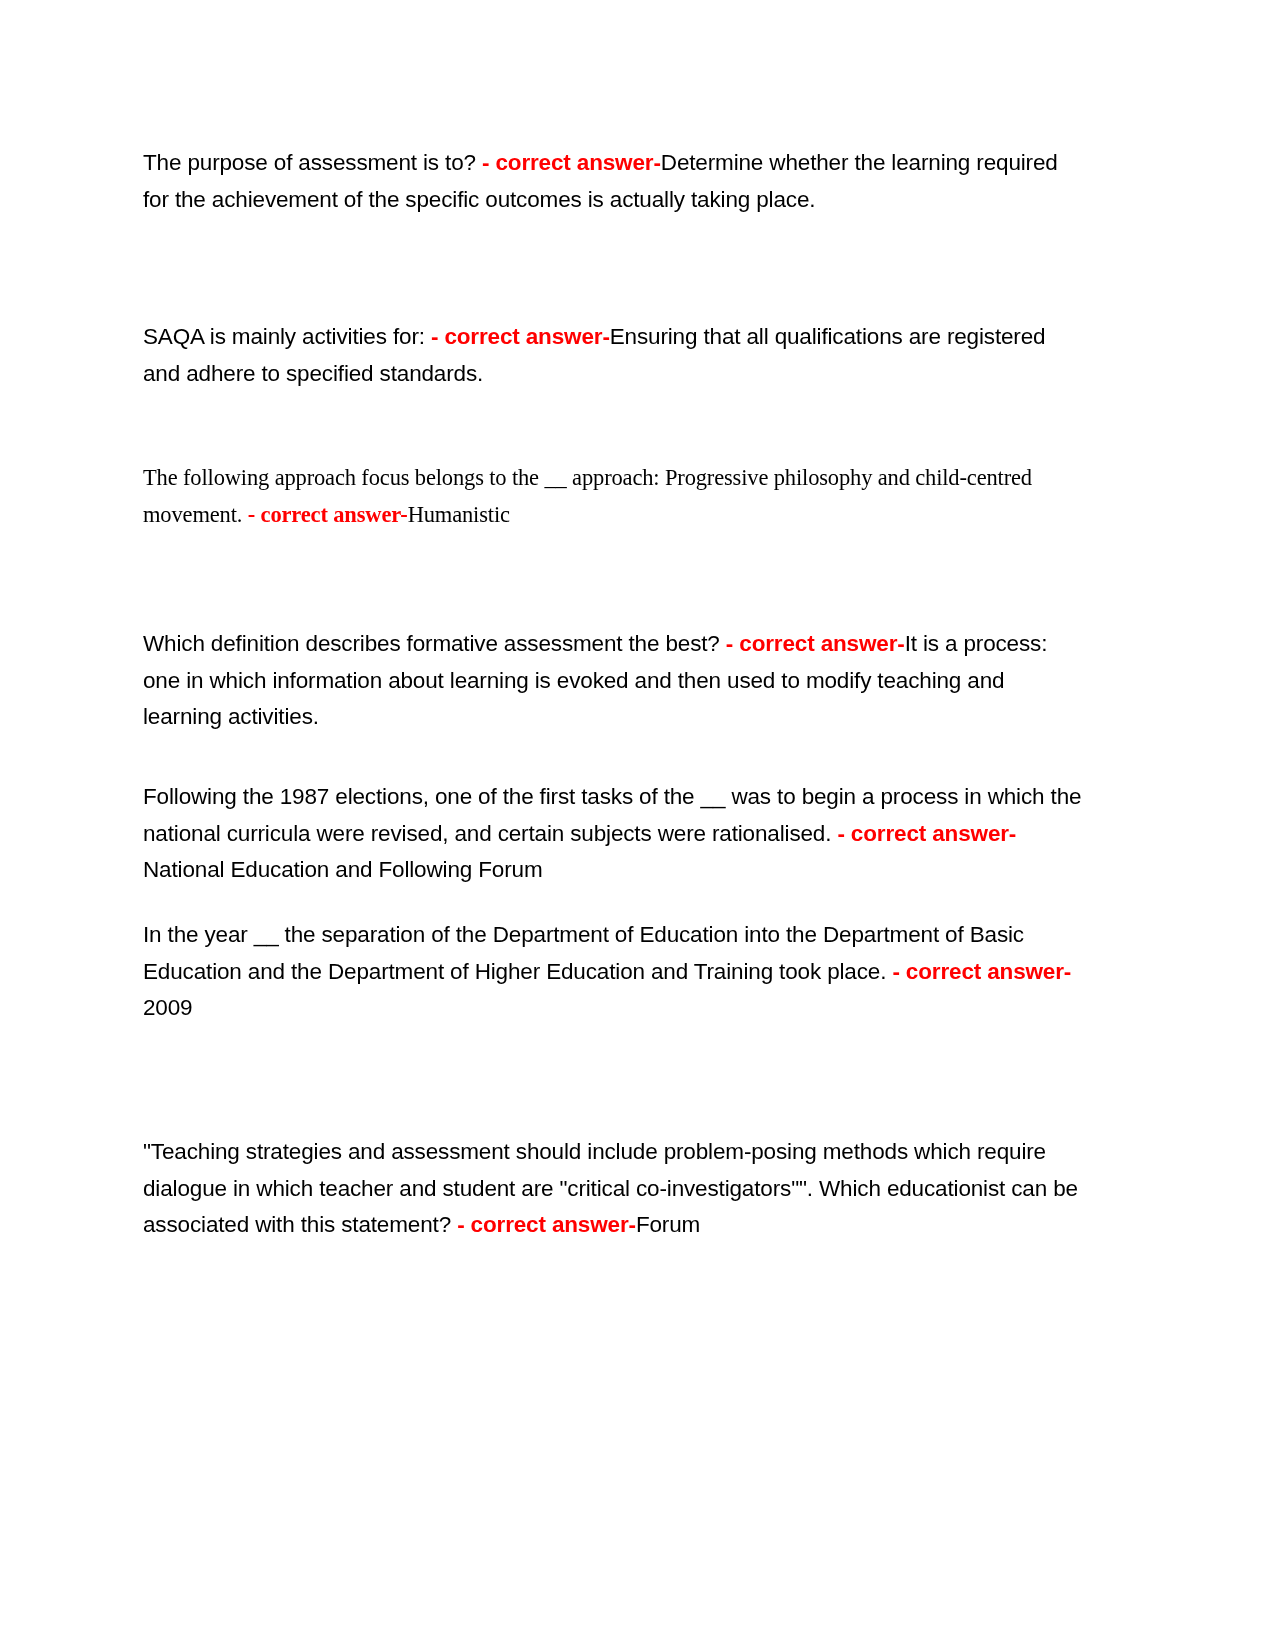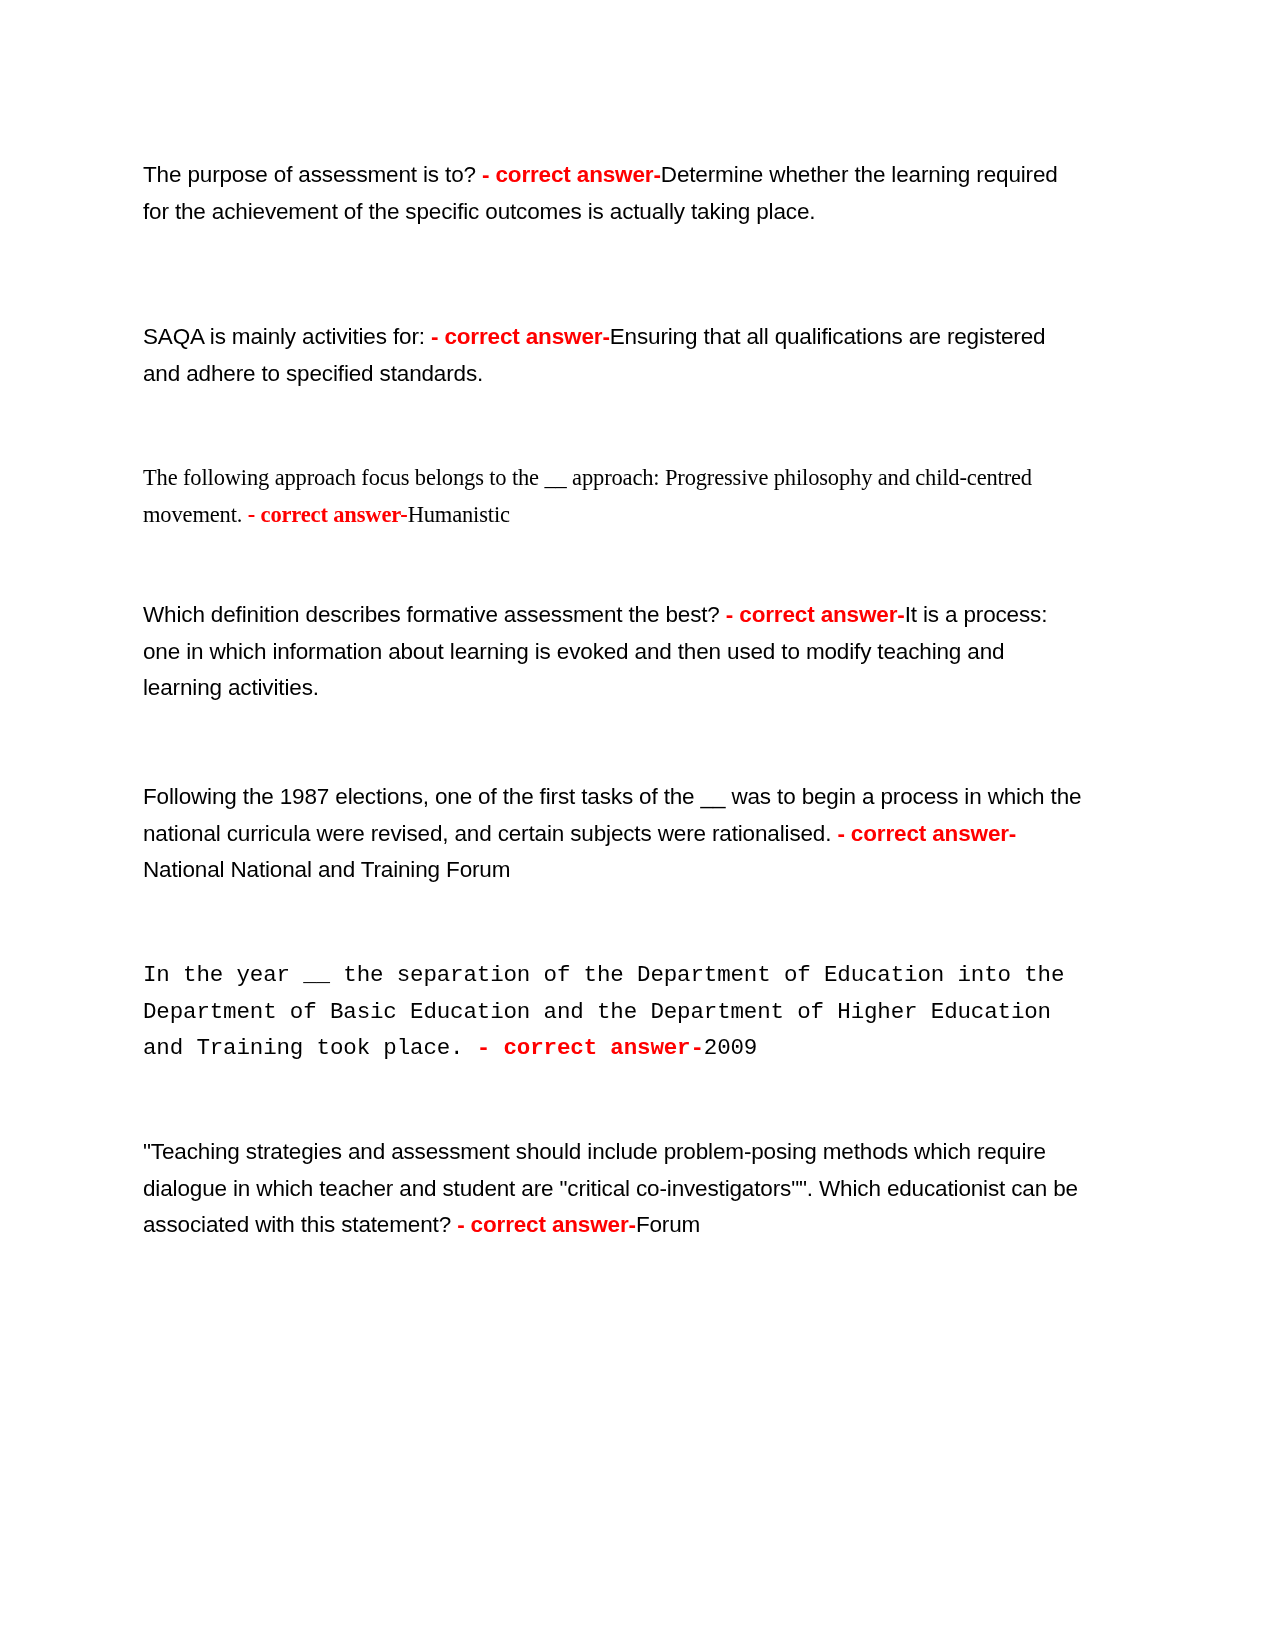--- a/index.html
+++ b/index.html
@@ -17,27 +17,27 @@
     left: 0;
     width: 940px;
   }
   .red { color: #ff0000; font-weight: bold; }
 </style>
 </head>
 <body>
 
 <div class="page">
 
-  <p class="qa" style="top:16px;"><span>The purpose of assessment is to?</span> <span class="red">- correct answer-</span><span>Determine whether the learning required for the achievement of the specific outcomes is actually taking place.</span></p>
+  <p class="qa" style="top:4px;"><span>The purpose of assessment is to?</span> <span class="red">- correct answer-</span><span>Determine whether the learning required for the achievement of the specific outcomes is actually taking place.</span></p>
 
   <p class="qa" style="top:178px;"><span>SAQA is mainly activities for:</span> <span class="red">- correct answer-</span><span>Ensuring that all qualifications are registered and adhere to specified standards.</span></p>
 
   <p class="qa" style="top:319px;font-family:Liberation Serif, serif;"><span>The following approach focus belongs to the __ approach: Progressive philosophy and child-centred movement.</span> <span class="red">- correct answer-</span><span>Humanistic</span></p>
 
-  <p class="qa" style="top:456px;"><span>Which definition describes formative assessment the best?</span> <span class="red">- correct answer-</span><span>It is a process: one in which information about learning is evoked and then used to modify teaching and learning activities.</span></p>
+  <p class="qa" style="top:485px;"><span>Which definition describes formative assessment the best?</span> <span class="red">- correct answer-</span><span>It is a process: one in which information about learning is evoked and then used to modify teaching and learning activities.</span></p>
 
-  <p class="qa" style="top:638px;"><span>Following the 1987 elections, one of the first tasks of the __ was to begin a process in which the national curricula were revised, and certain subjects were rationalised.</span> <span class="red">- correct answer-</span><span>National National and Training Forum</span></p>
+  <p class="qa" style="top:638px;"><span>Following the 1987 elections, one of the first tasks of the __ was to begin a process in which the national curricula were revised, and certain subjects were rationalised.</span> <span class="red">- correct answer-</span><span>National Education and Following Forum</span></p>
 
-  <p class="qa" style="top:816px;font-family:Liberation Mono, monospace;"><span>In the year __ the separation of the Department of Education into the Department of Basic Education and the Department of Higher Education and Training took place.</span> <span class="red">- correct answer-</span><span>2009</span></p>
+  <p class="qa" style="top:776px;"><span>In the year __ the separation of the Department of Education into the Department of Basic Education and the Department of Higher Education and Training took place.</span> <span class="red">- correct answer-</span><span>2009</span></p>
 
   <p class="qa" style="top:993px;"><span>"Teaching strategies and assessment should include problem-posing methods which require dialogue in which teacher and student are "critical co-investigators"". Which educationist can be associated with this statement?</span> <span class="red">- correct answer-</span><span>Forum</span></p>
 
 </div>
 
 </body></html>

